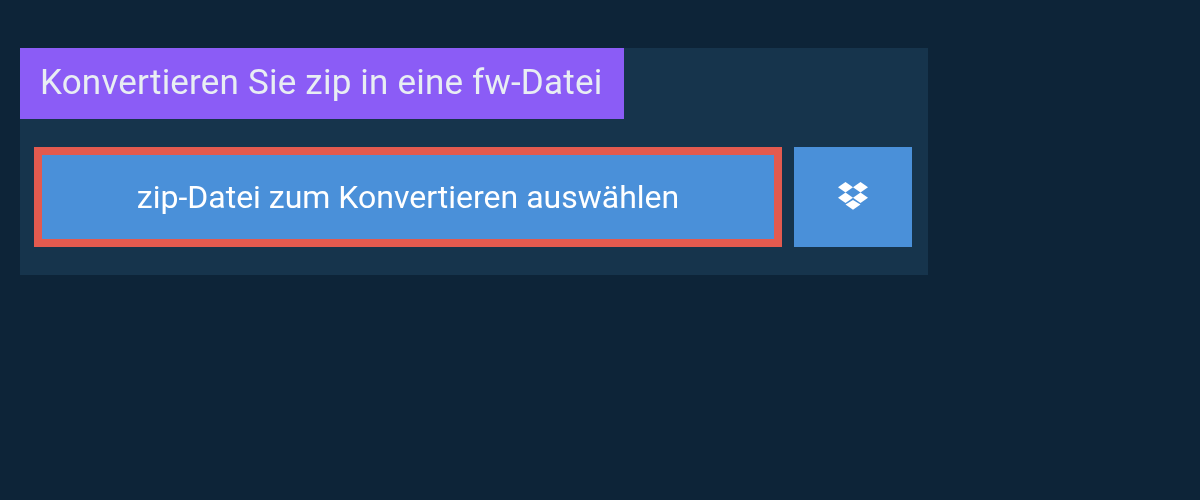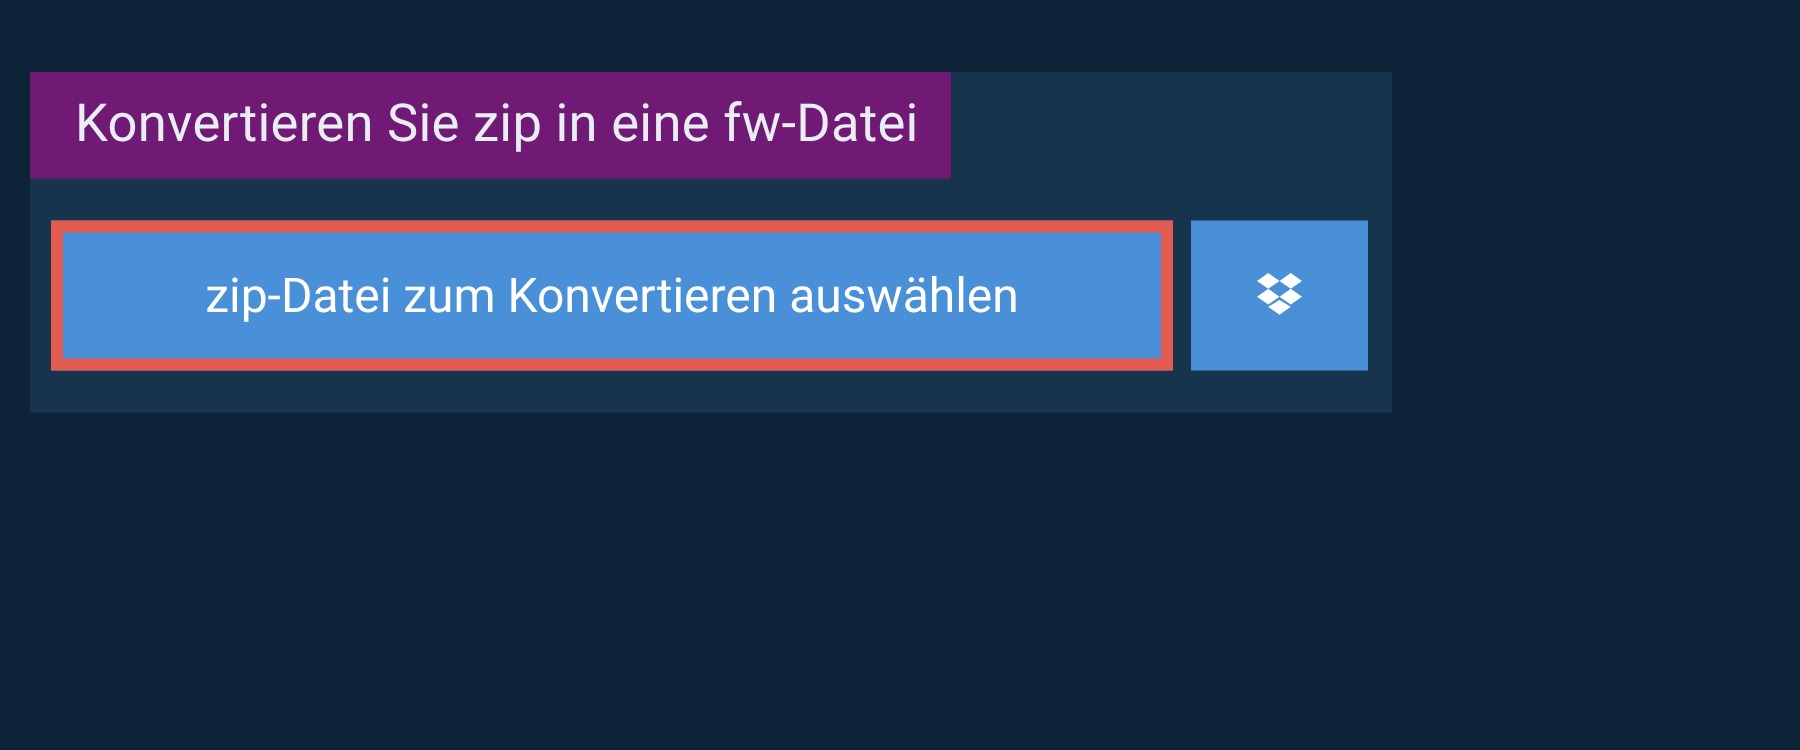--- a/index.html
+++ b/index.html
@@ -16,22 +16,22 @@
     }
     .panel {
       position: absolute;
       left: 20px;
       top: 48px;
       width: 908px;
       background: #16344c;
     }
     .heading-row {
       display: inline-block;
-      padding: 14px 22px 16px 30px;
-      background: #701a75;
+      padding: 14px 22px 16px 20px;
+      background: #8b5cf6;
     }
     .heading {
       color: #e8eef3;
       font-size: 35px;
       font-weight: 400;
       letter-spacing: 0.2px;
     }
     .button-row {
       display: flex;
       align-items: stretch;

